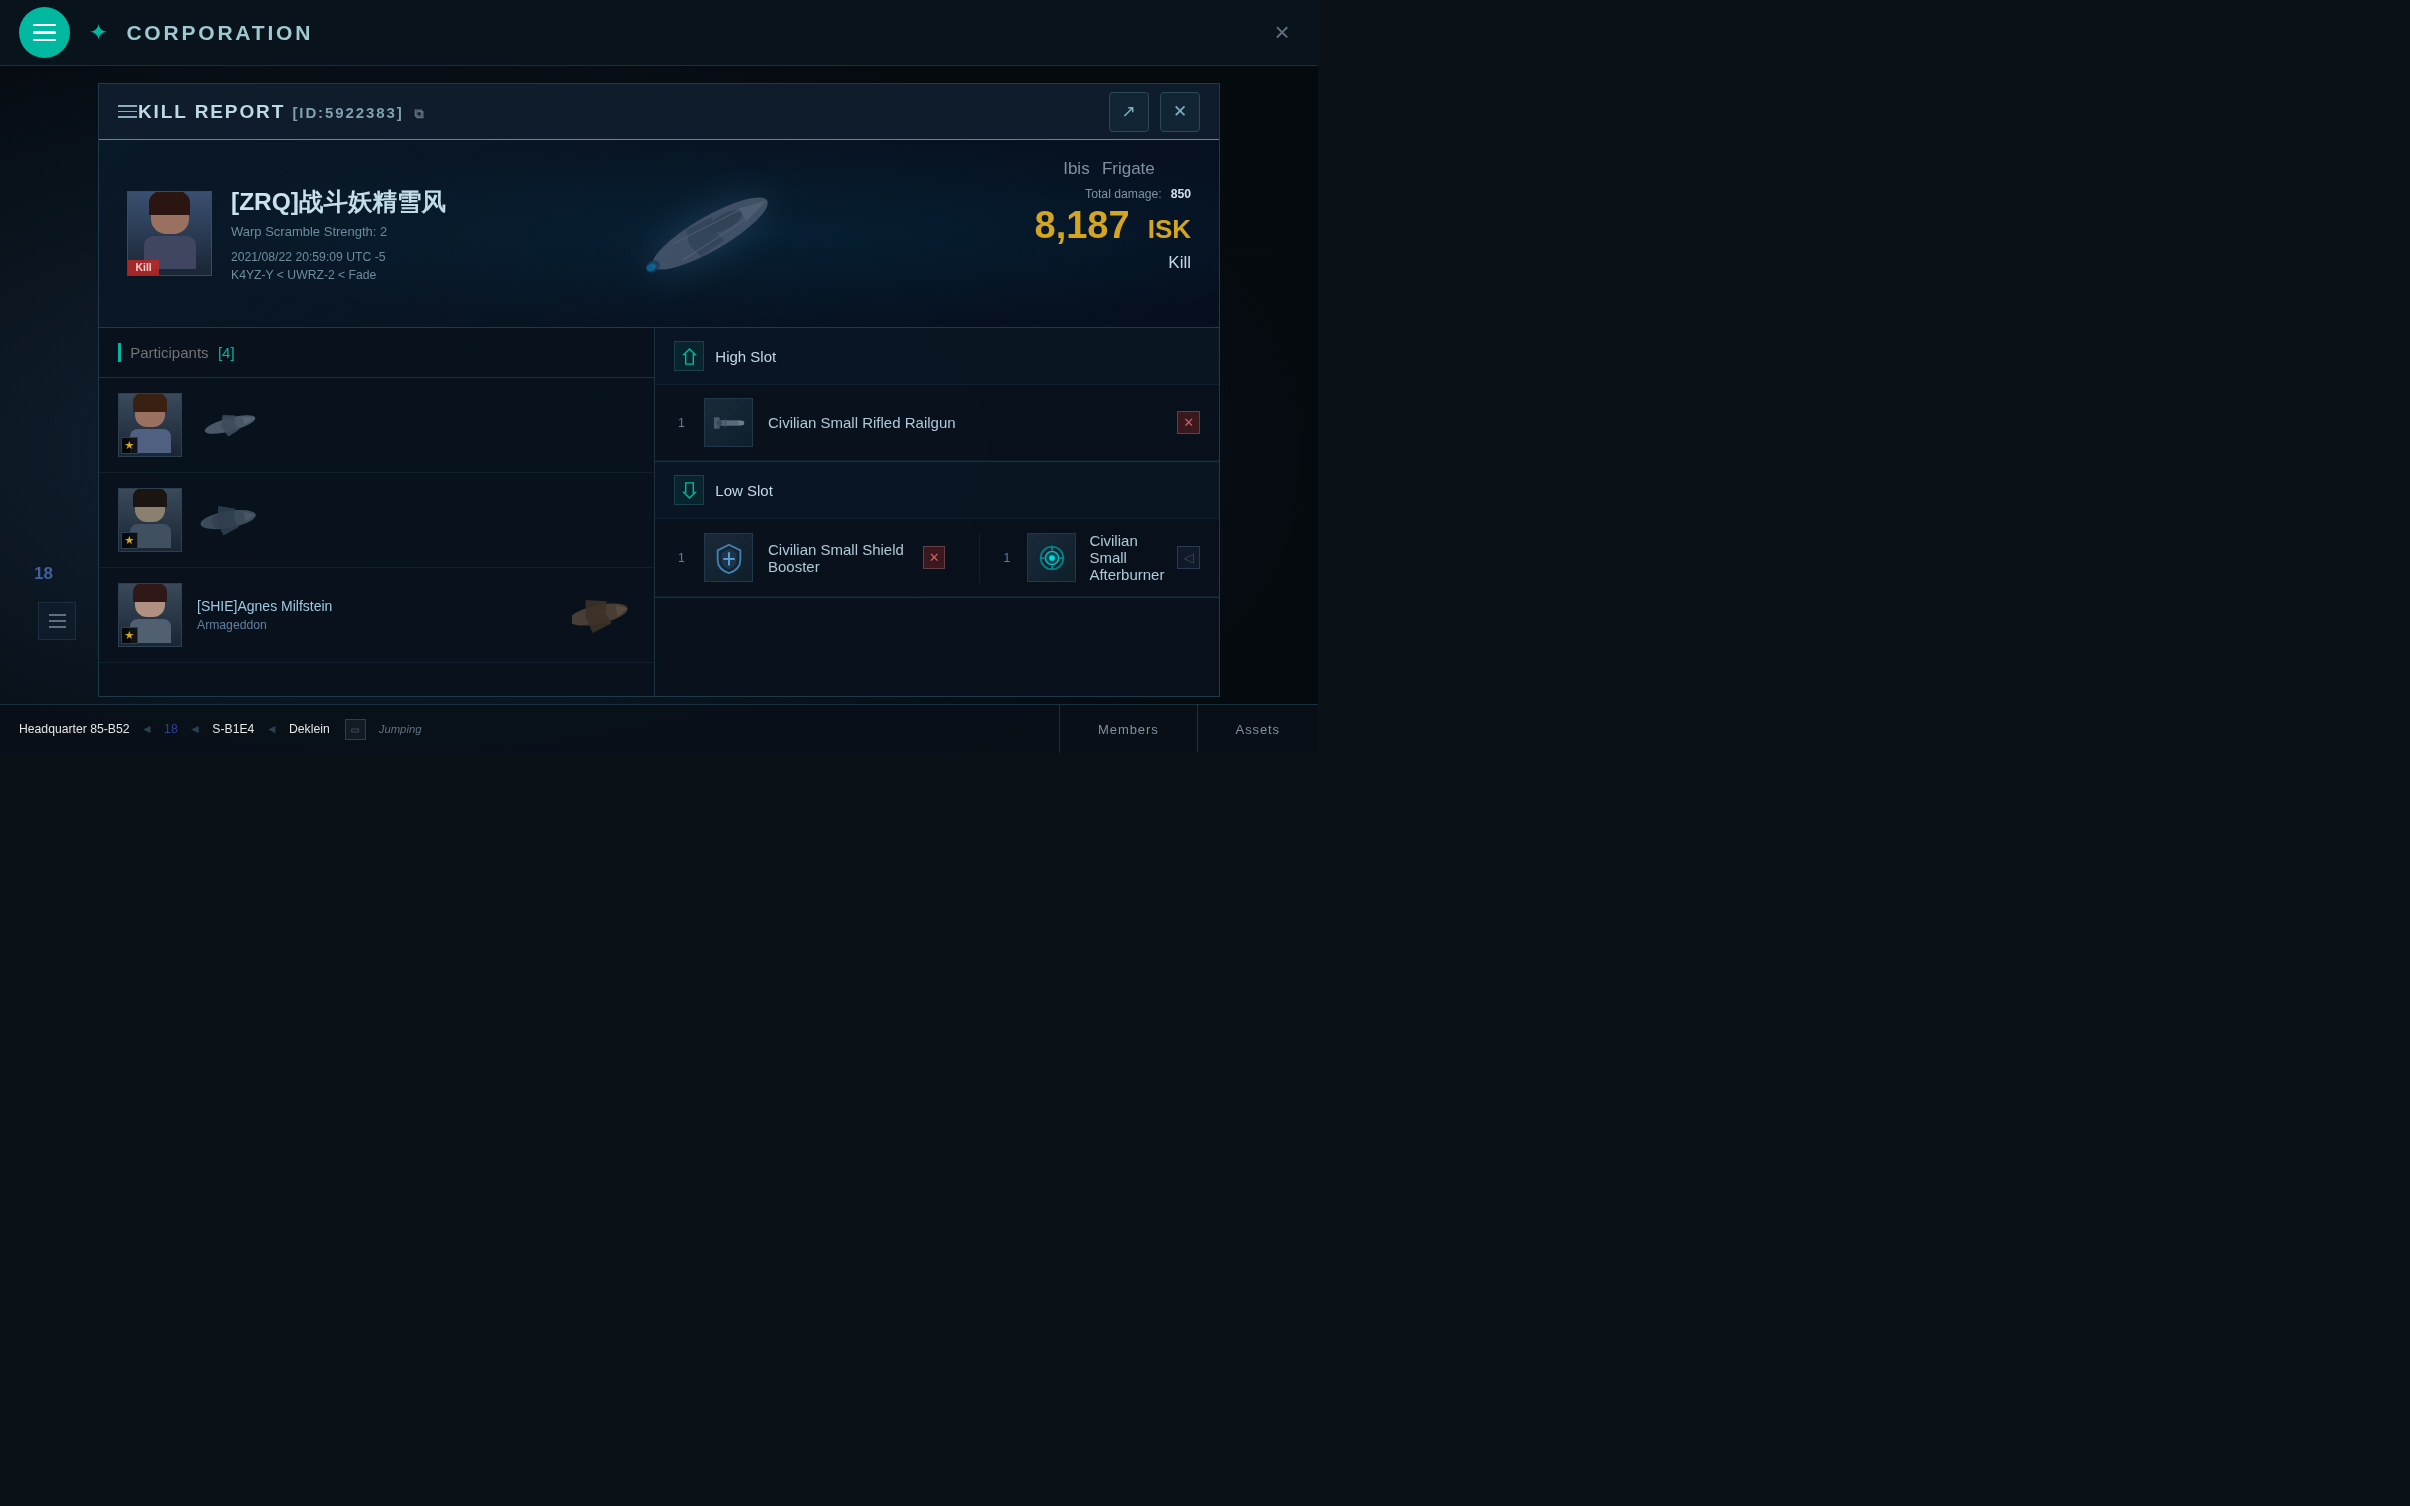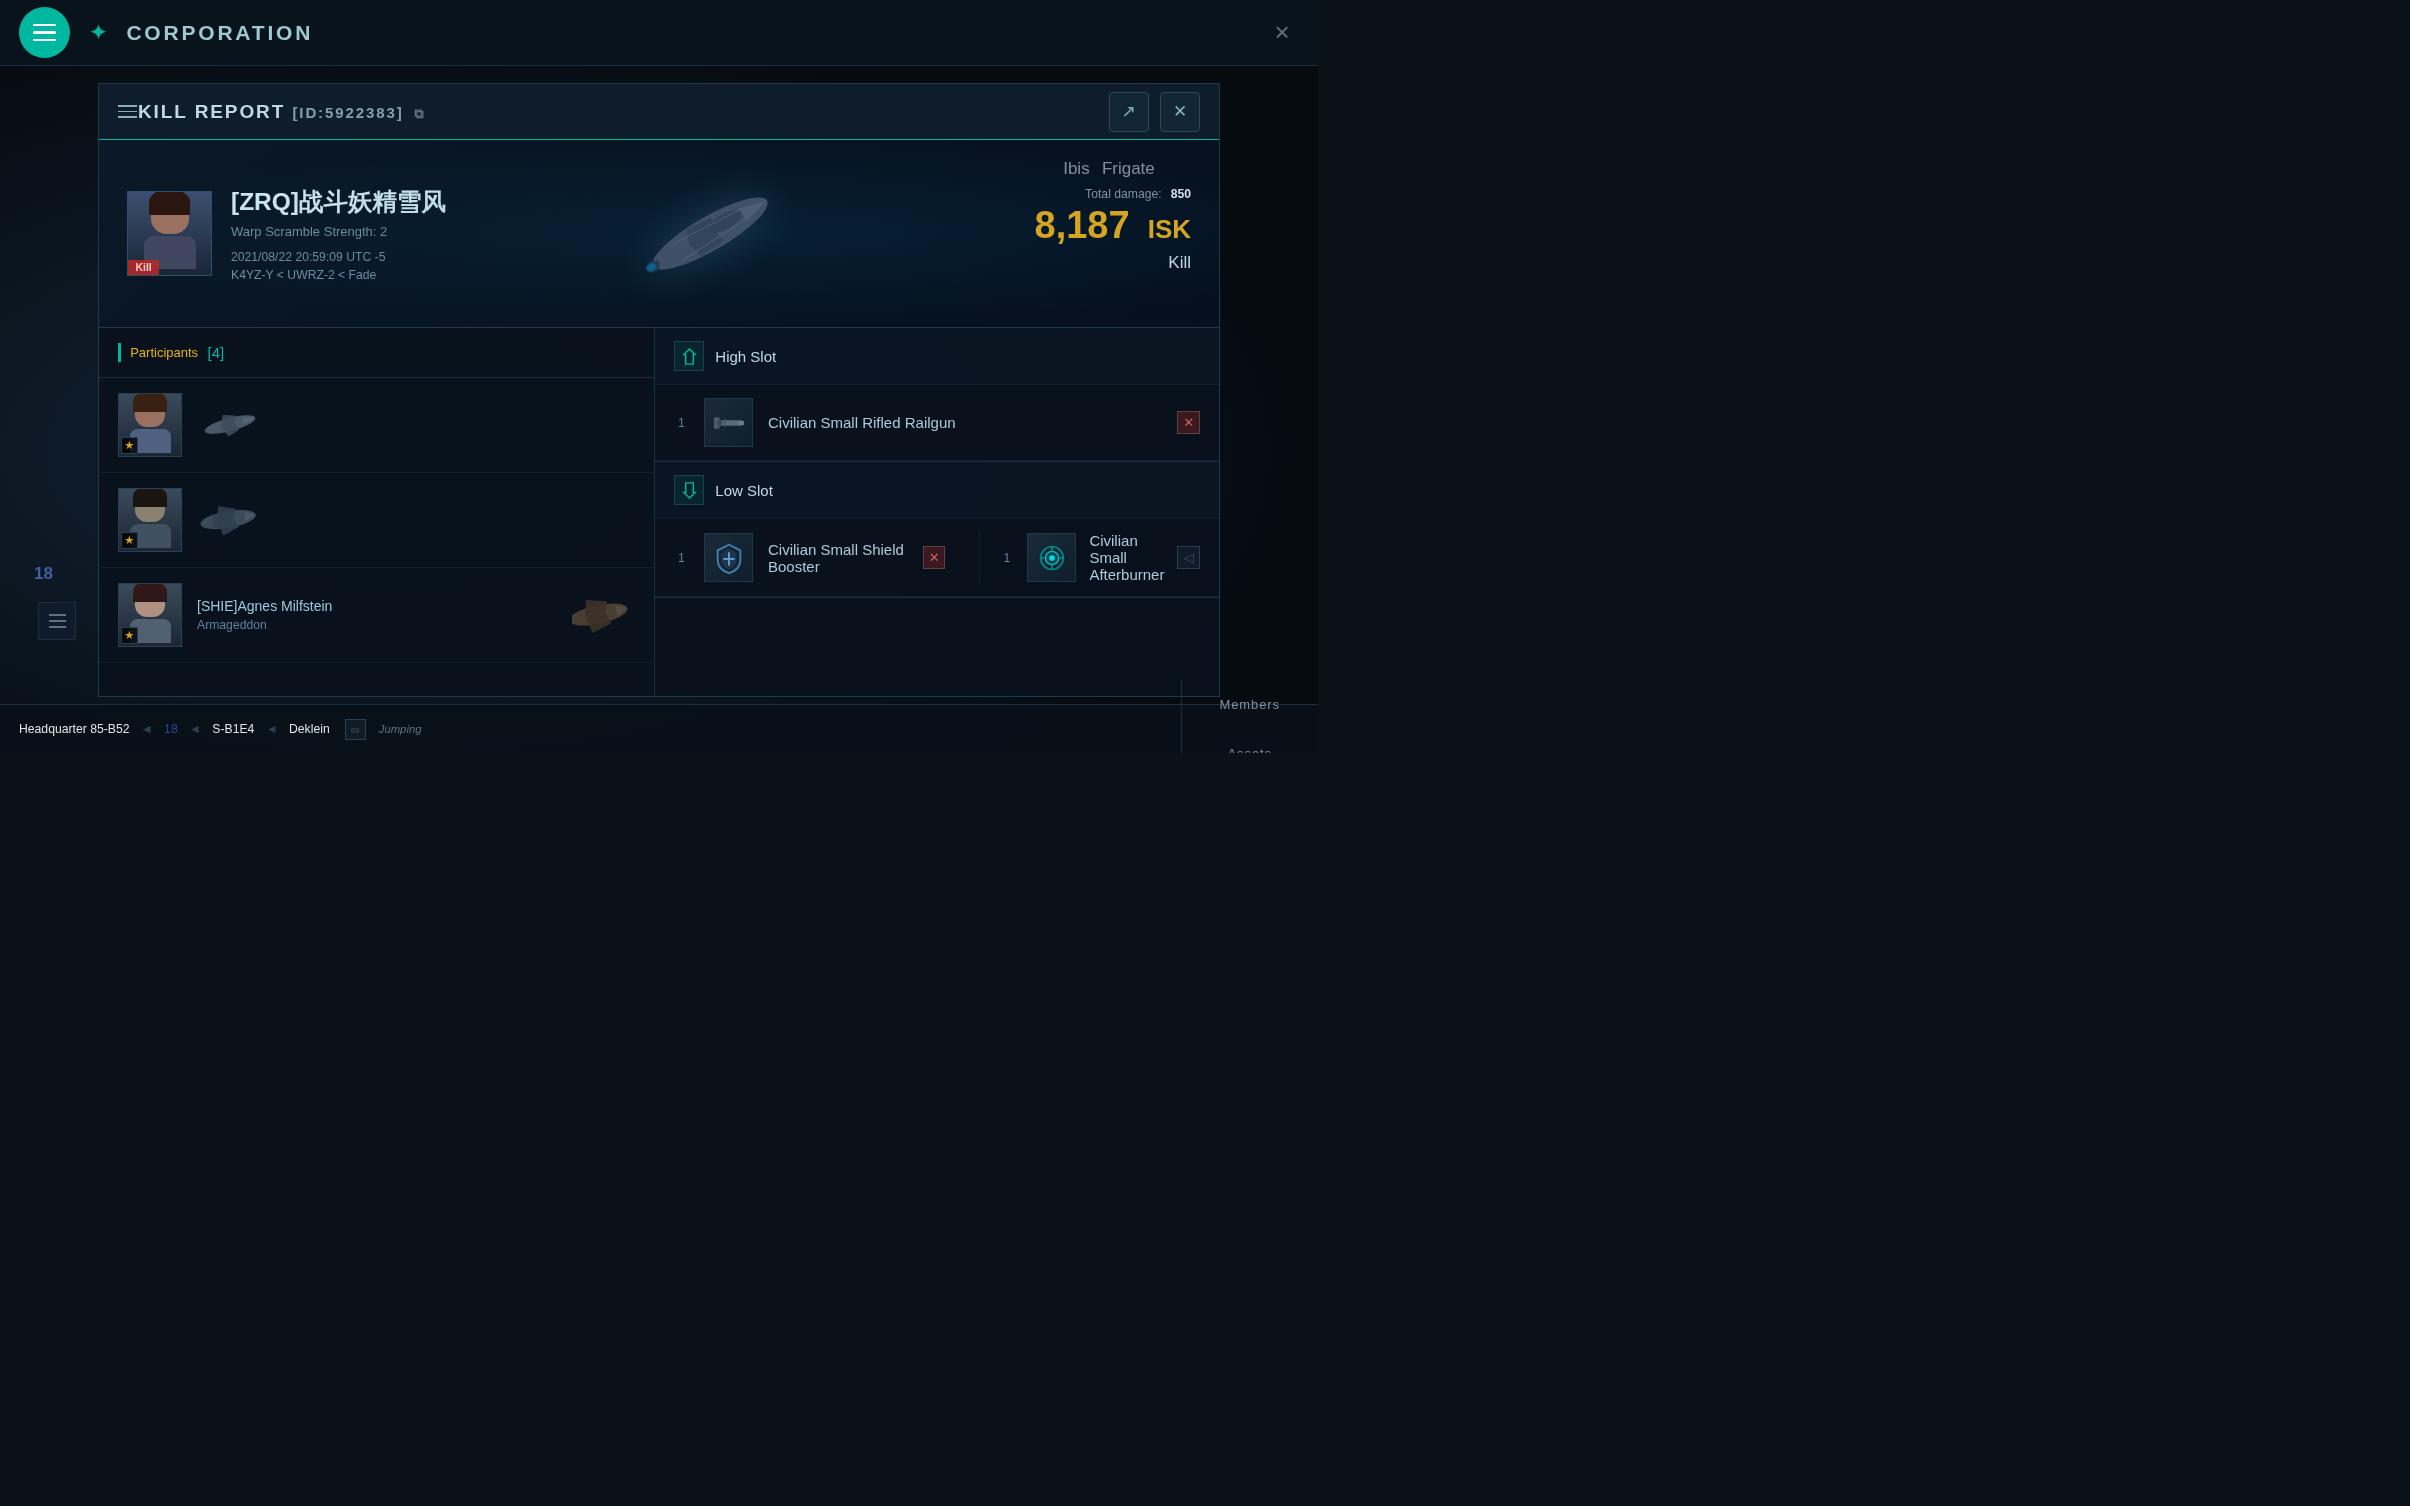--- a/index.html
+++ b/index.html
@@ -355,22 +355,22 @@
       gap: 9.4px;
     }
 
     .participants-title-bar {
       width: 2.8px;
       height: 19px;
       background: #00b8a0;
     }
 
     .participants-title {
-      color: #eab308;
-      font-size: 13px;
+      color: #737373;
+      font-size: 15px;
       text-align: center;
     }
 
     .participants-count {
       color: #00b8a0;
     }
 
     .participant-item {
       border-bottom: 0.9px solid #0e2030;
       padding: 15px 19px;
@@ -558,21 +558,20 @@
       color: #607080;
     }
 
     .bottom-nav-item {
       color: #e5e5e5;
     }
 
     .bottom-actions {
       display: flex;
       margin-left: auto;
-      flex-direction: column;
     }
 
     .bottom-tab {
       padding: 0 38px;
       height: 49px;
       display: flex;
       align-items: center;
       justify-content: center;
       border-left: 0.9px solid #1a3040;
       color: #8090a0;

